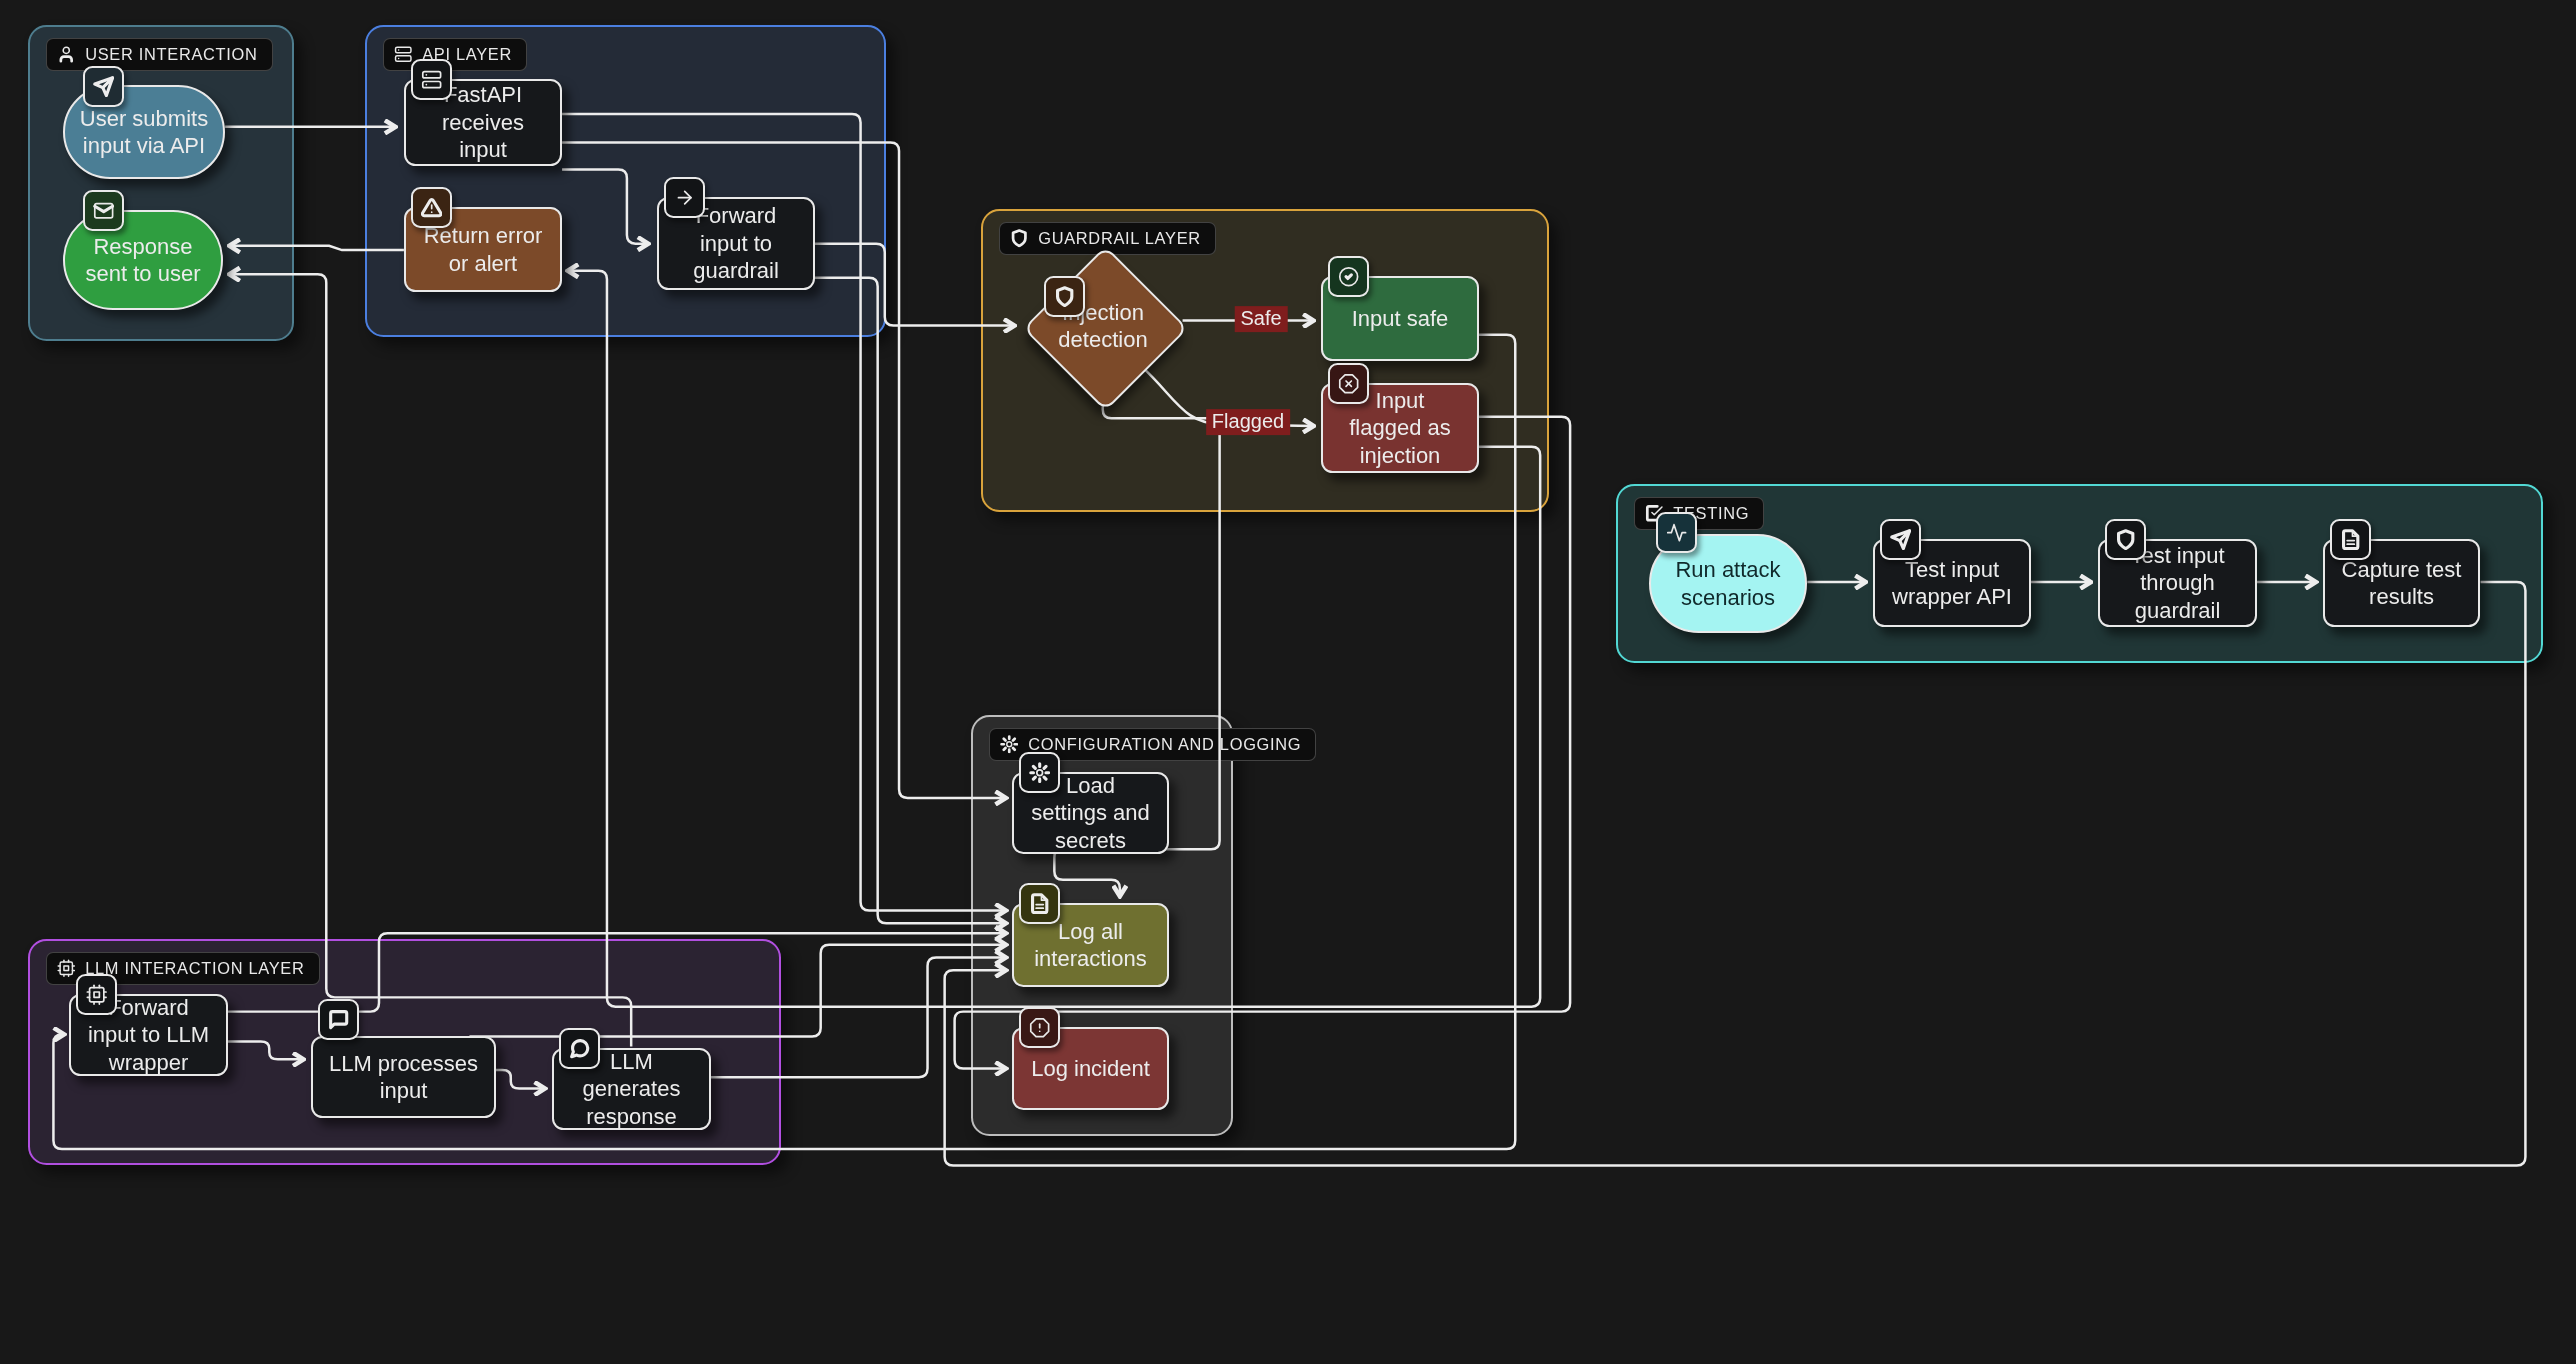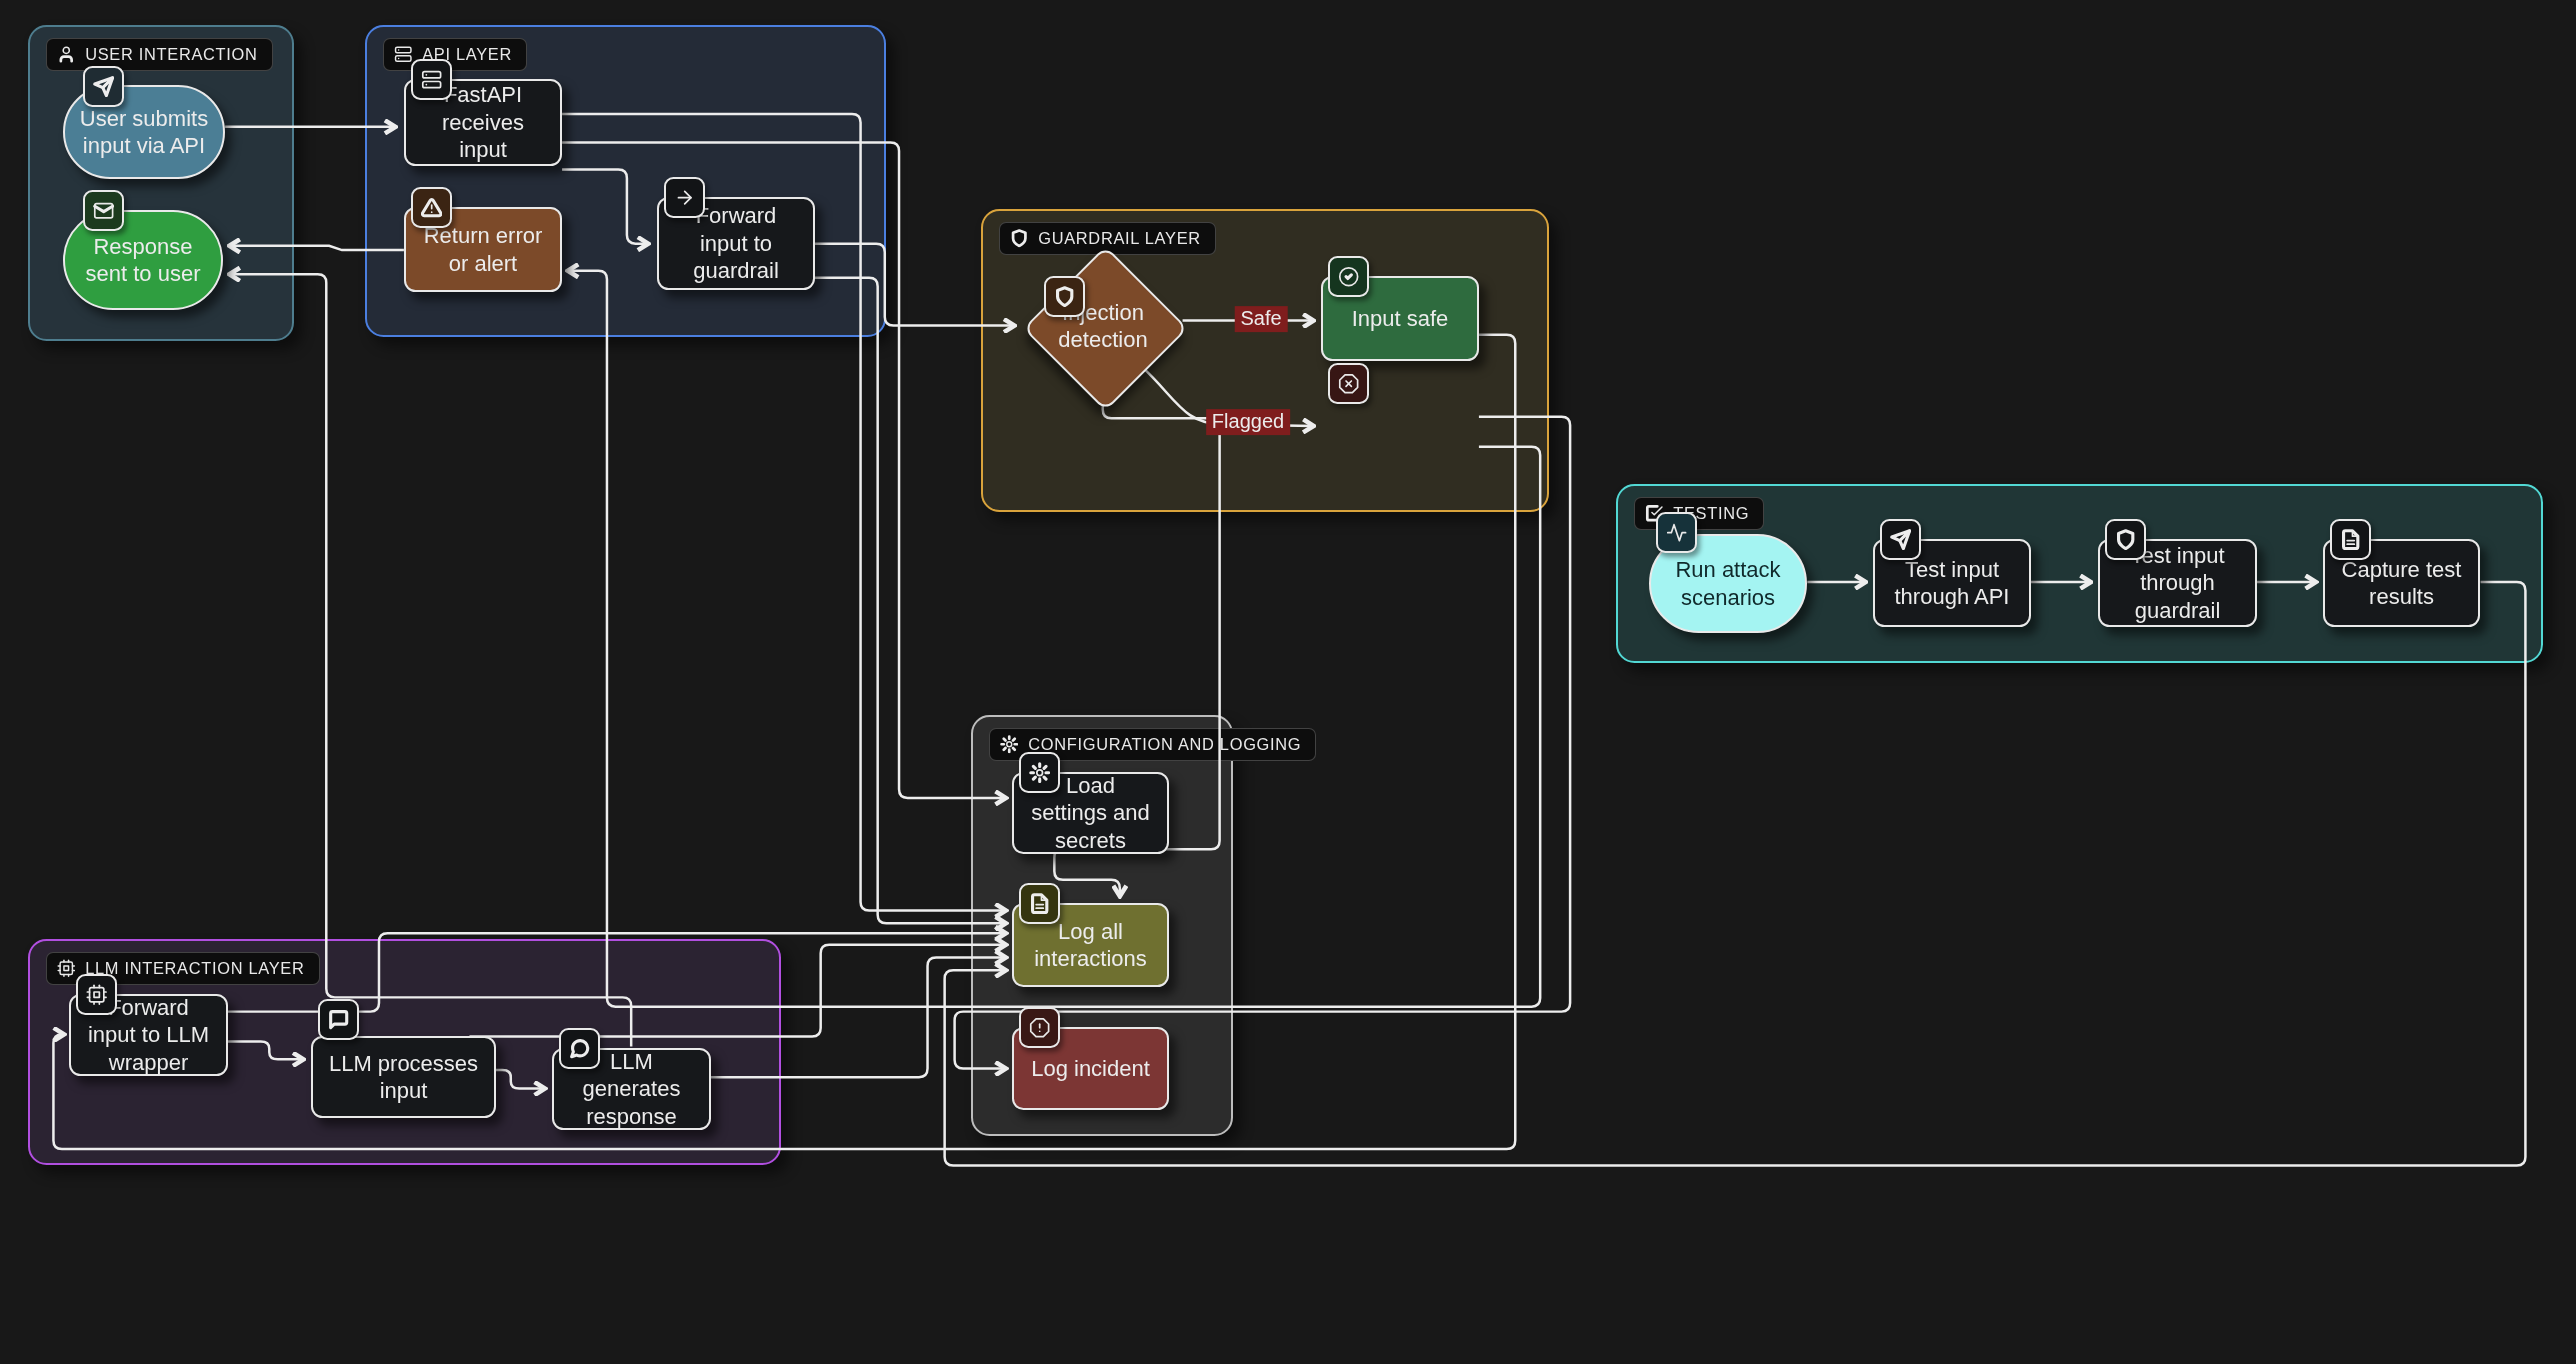--- a/index.html
+++ b/index.html
@@ -290,37 +290,40 @@
 
   <div class="node n-dgreen" style="left:1321px;top:276px;width:158px;height:85px;">
     <span>Input safe</span>
   </div>
   <div class="badge b-dgreen" style="left:1328px;top:256px;">
     <svg class="ic" viewBox="0 0 24 24">
         <use href="#i-check-circle"></use>
       </svg>
   </div>
 
+  <div class="node n-dred" style="left:1321px;top:383px;width:158px;height:90px;">
+    <span>Input flagged as injection</span>
+  </div>
   <div class="badge b-dred" style="left:1328px;top:363px;">
     <svg class="ic" viewBox="0 0 24 24">
         <use href="#i-x-octagon"></use>
       </svg>
   </div>
 
   <div class="node stadium n-cyan" style="left:1649px;top:534px;width:158px;height:99px;">
     <span>Run attack scenarios</span>
   </div>
   <div class="badge b-cyan" style="left:1656px;top:512px;">
     <svg class="ic" viewBox="0 0 24 24">
         <use href="#i-activity"></use>
       </svg>
   </div>
 
   <div class="node n-dark" style="left:1873px;top:539px;width:158px;height:88px;">
-    <span>Test input through API</span>
+    <span>Test input wrapper API</span>
   </div>
   <div class="badge b-dark" style="left:1880px;top:519px;">
     <svg class="ic" viewBox="0 0 24 24">
         <use href="#i-send"></use>
       </svg>
   </div>
 
   <div class="node n-dark" style="left:2098px;top:539px;width:159px;height:88px;">
     <span>Test input through guardrail</span>
   </div>

